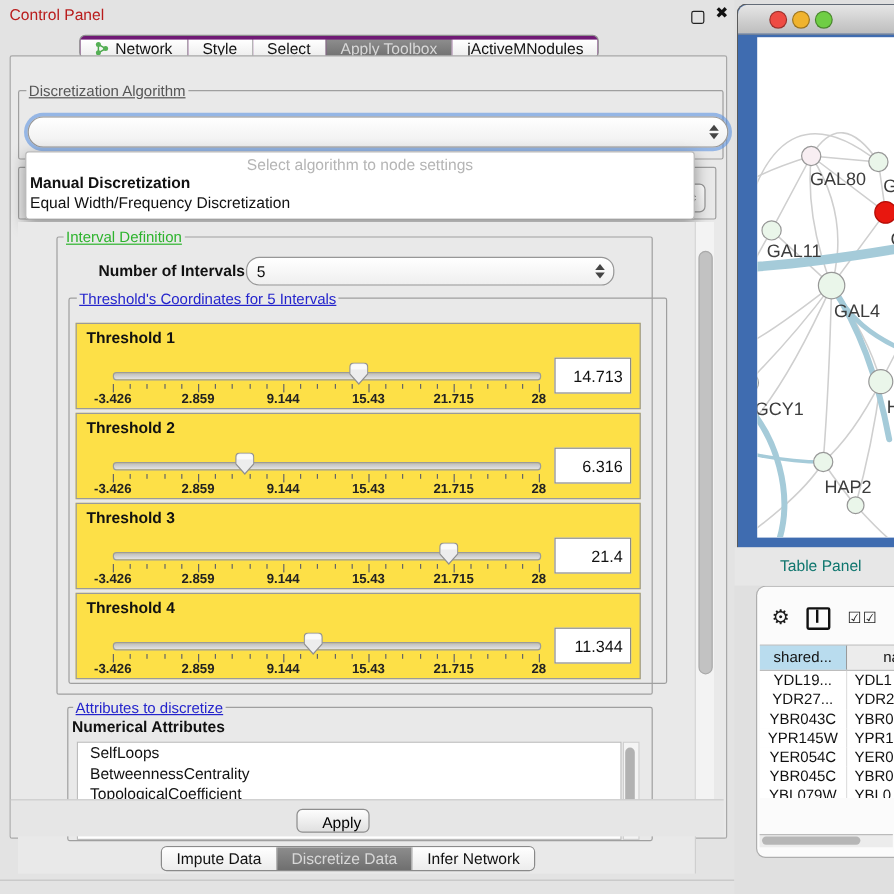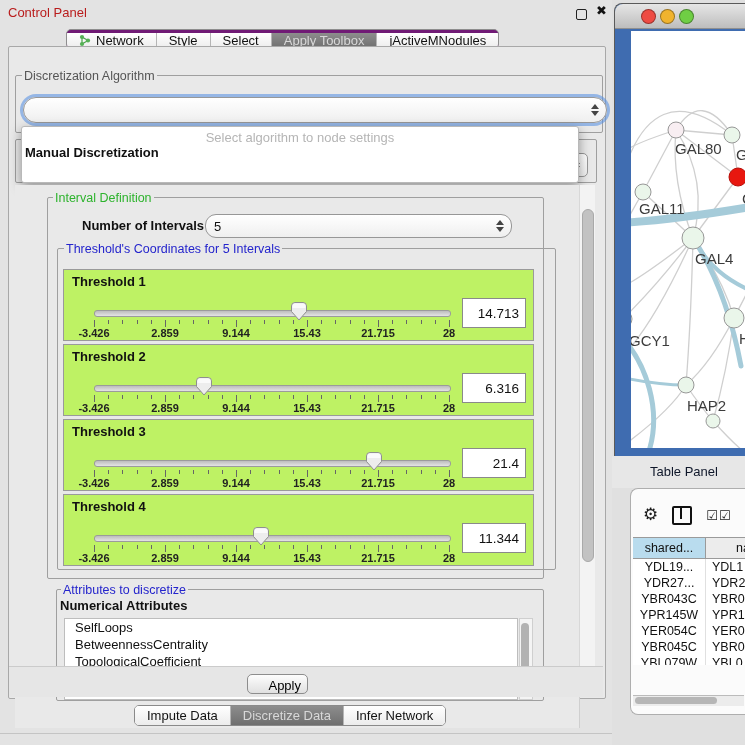--- a/index.html
+++ b/index.html
@@ -14,38 +14,38 @@
   #close-ic{left:596px;top:3px;font-size:13px;font-weight:bold;color:#111;}
   
   #tabstrip{left:66px;top:29px;height:18px;display:flex;border:1px solid #8e8e8e;border-radius:5px;overflow:hidden;background:#701a75;align-items:flex-end;}
   .seg{display:flex;align-items:center;padding:0 12px;font-size:13px;background:linear-gradient(#ffffff,#ececec);border-right:1px solid #b5b5b5;white-space:nowrap;}
   .seg:last-child{border-right:none;}
   .seg.active{background:linear-gradient(#8d8d8d,#6f6f6f);color:#d8d8d8;}
   .seg .nicon{margin-right:5px;}
   
   #outer{left:8px;top:46px;width:596px;height:651px;border:1px solid #a8a8a8;background:#e9e9e9;border-radius:2px;}
   .groupbox{position:absolute;border:1px solid #9f9f9f;border-radius:2px;}
-  .gtitle{position:absolute;font-size:12.5px;background:transparent;padding:0 2px;white-space:nowrap;}
+  .gtitle{position:absolute;font-size:12.5px;background:transparent;padding:0 2px;white-space:nowrap;text-decoration:underline;}
   .gtitle.green{color:#2db32d;}
   .gtitle.blue{color:#2424cc;}
   .combo{position:absolute;background:linear-gradient(#ffffff,#efefef);border:1px solid #979797;border-radius:5px;display:flex;align-items:center;padding:0 8px;font-size:13px;}
   .combo .stepper{position:absolute;right:7px;top:50%;transform:translateY(-50%);display:flex;flex-direction:column;gap:2px;}
   .tri-up{width:0;height:0;border-left:4px solid transparent;border-right:4px solid transparent;border-bottom:5px solid #444;}
   .tri-dn{width:0;height:0;border-left:4px solid transparent;border-right:4px solid transparent;border-top:5px solid #444;}
   #algo-combo{left:22px;top:96px;width:578px;height:26px;border-radius:13px;box-shadow:0 0 0 3px rgba(80,140,225,.55);}
   
   #popup{left:12px;top:79px;width:556px;height:55px;background:#fff;border:1px solid #b9b9b9;border-radius:3px;box-shadow:0 4px 12px rgba(0,0,0,.38);}
   #popup .prompt{position:absolute;left:0;right:0;top:3px;text-align:center;color:#b5b5b5;font-size:13px;}
   #popup .opt{position:absolute;left:3px;font-size:13px;white-space:nowrap;text-align:right;}
   #popup .opt.sel{font-weight:bold;}
   
   #viewport{left:14px;top:184px;width:564px;height:481px;overflow:hidden;background:#e9e9e9;border-right:1px solid #cfcfcf;}
   #vscroll{left:578px;top:184px;width:15px;height:481px;background:#f3f3f3;border-left:1px solid #d8d8d8;}
   #vthumb{left:2px;top:24px;width:10px;height:351px;background:#c2c2c2;border:1px solid #a9a9a9;border-radius:6px;}
-  .tbox{position:absolute;border:1px solid #9a9a9a;background:#bef264;}
+  .tbox{position:absolute;border:1px solid #9a9a9a;background:#fde047;}
   .tlabel{position:absolute;left:8px;top:4px;font-weight:bold;font-size:13px;}
   .track{position:absolute;height:5px;background:linear-gradient(#bdbdbd,#e4e4e4);border:1px solid #9b9b9b;border-radius:3px;}
   .tick{position:absolute;width:1px;background:#666;}
   .ticklab{position:absolute;transform:translateX(-50%);font-size:11px;font-weight:bold;color:#222;white-space:nowrap;}
   .vbox{position:absolute;background:#fff;border:1px solid #8a8a8a;font-size:13.5px;text-align:right;padding:7px 6px 0 0;box-sizing:border-box;}
   .thumb{position:absolute;width:16px;height:19px;}
   .listbox{position:absolute;background:#fff;border:1px solid #bdbdbd;font-size:13px;}
   .listbox .li{padding:1px 16px 1px 10px;white-space:nowrap;}
   .lscroll{position:absolute;width:12px;background:#f4f4f4;border:1px solid #cfcfcf;}
   .lthumb{position:absolute;left:1px;width:8px;background:#b2b2b2;border-radius:5px;}
@@ -53,21 +53,21 @@
   #applybtn{left:246px;top:673px;width:61px;height:20px;background:linear-gradient(#fdfdfd,#e0e0e0);border:1px solid #8d8d8d;border-radius:5px;font-size:13px;text-align:right;line-height:19px;}
   #btabs{left:134px;top:705px;height:19px;display:flex;border:1px solid #8a8a8a;border-radius:5px;overflow:hidden;background:#fff;}
   #bottomline{left:0;top:733px;width:612px;height:1px;background:#c4c4c4;}
   
   #rside{left:612px;top:0;width:133px;height:745px;background:#e0e0e0;}
   #netwin{left:2px;top:3px;width:131px;height:453px;background:#3f6cb0;border:1px solid #5a5a5a;border-right:none;border-radius:8px 0 0 0;}
   #nettitle{left:0px;top:0px;width:131px;height:24px;background:linear-gradient(#e6e6e6,#bdbdbd);border-bottom:1px solid #8f8f8f;border-radius:8px 0 0 0;}
   .light{position:absolute;top:5px;width:13px;height:13px;border-radius:50%;}
   #canvas{left:16px;top:27px;width:115px;height:417px;background:#ffffff;overflow:hidden;}
   #tp-bar{left:0;top:456px;width:133px;height:32px;background:#e7e7e7;}
-  #tp-title{left:38px;top:8px;font-size:13px;color:#0f172a;}
+  #tp-title{left:38px;top:8px;font-size:13px;color:#0f766e;}
   #tpbox{left:18px;top:488px;width:115px;height:225px;background:#fbfbfb;border:1px solid #aeaeae;border-right:none;border-radius:8px 0 0 8px;}
   #tptools{left:12px;top:16px;height:20px;display:flex;align-items:center;gap:14px;}
   .gear{font-size:17px;color:#1c1c1c;line-height:18px;}
   .splitic{width:16px;height:15px;border:2px solid #111;border-radius:2px;position:relative;}
   .splitic:after{content:"";position:absolute;left:6px;top:0;width:2px;height:11px;background:#111;}
   .checks{font-size:13px;color:#222;letter-spacing:1px;}
   #tptable{left:2px;top:48px;width:113px;height:128px;font-size:12.5px;overflow:hidden;}
   .hrow{display:flex;height:20px;border-top:1px solid #9a9a9a;border-bottom:1px solid #9a9a9a;}
   .hcell{box-sizing:border-box;border-right:1px solid #9a9a9a;display:flex;align-items:center;justify-content:center;background:#ececec;overflow:hidden;}
   .hcell.sel{background:#b9dcee;}
@@ -133,20 +133,21 @@
           <span class="stepper">
               <span class="tri-up"></span>
               <span class="tri-dn"></span>
             </span>
         </div>
       </div>
 
       <div id="popup" class="abs">
         <div class="prompt">Select algorithm to node settings</div>
         <div class="opt sel" style="top:18px;">Manual Discretization</div>
+        <div class="opt" style="top:34px;">Equal Width/Frequency Discretization</div>
       </div>
 
       <div id="viewport" class="abs" style="left:6px;top:138px;width:564px;height:543px;">
 
         <div class="groupbox" style="left:32px;top:12px;width:495px;height:380px;">
           <div class="gtitle green" style="left:5px;top:-7px;background:#e9e9e9;">Interval Definition</div>
           <div class="abs" style="left:34px;top:20px;font-weight:bold;">Number of Intervals</div>
           <div class="combo" style="left:157px;top:16px;width:289px;height:22px;border-radius:11px;">
             <span>5</span>
             <span class="stepper">

